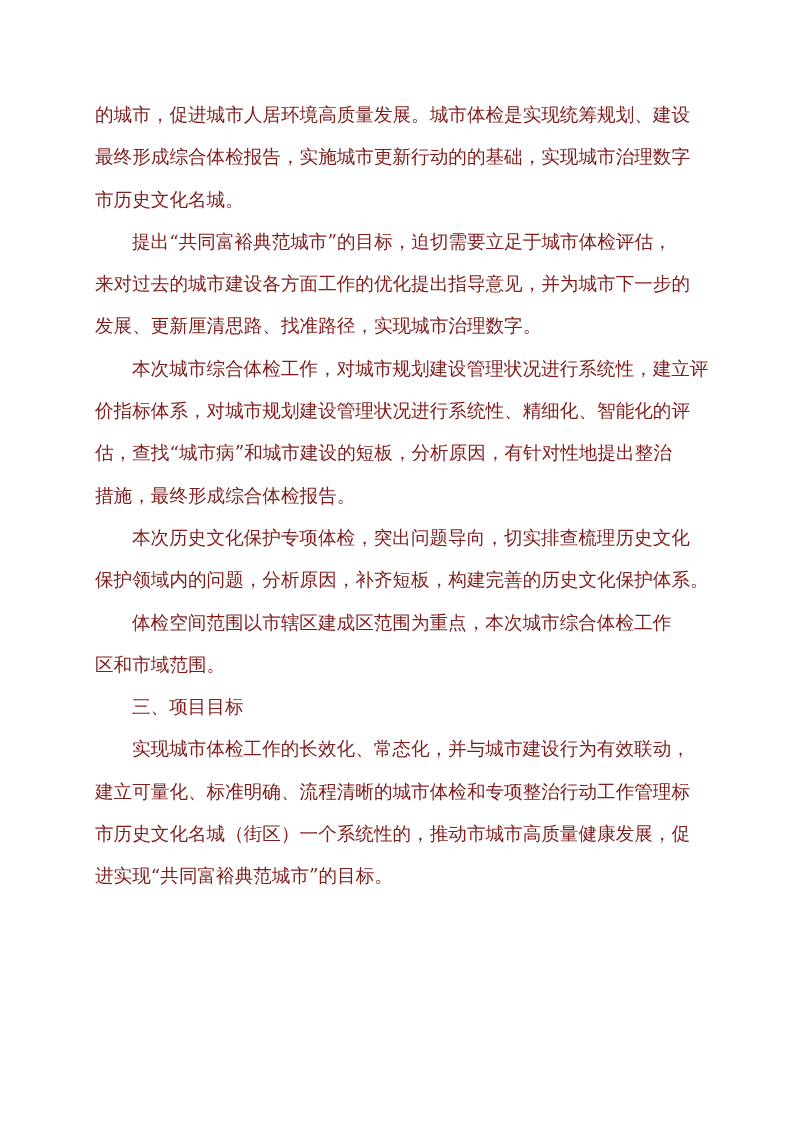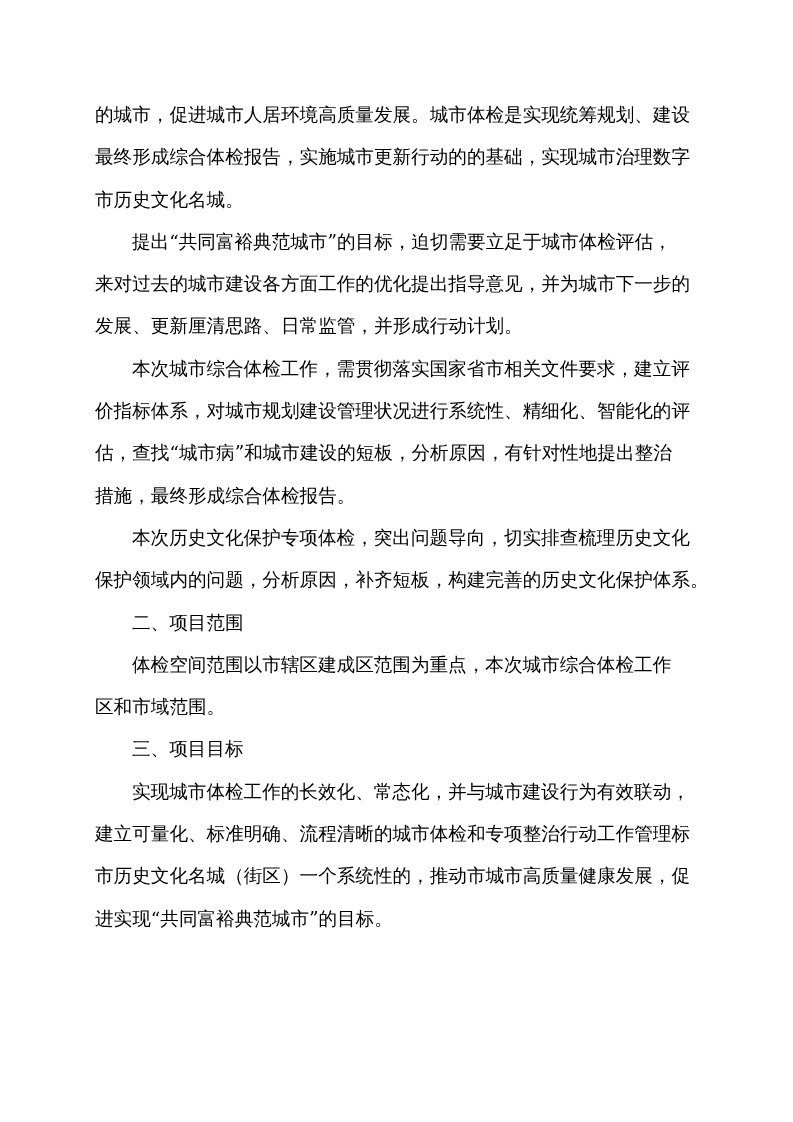--- a/index.html
+++ b/index.html
@@ -5,52 +5,49 @@
     html, body { margin: 0; padding: 0; background: #ffffff; }
     body { width: 793px; height: 1122px; position: relative; overflow: hidden; }
     .page {
       position: absolute;
       left: 95px;
       top: 94px;
       width: 599px;
       font-family: "DejaVu Serif", "Liberation Serif", serif;
       font-size: 18.6px;
       line-height: 42.3px;
-      color: #000000;
+      color: #7f1d1d;
     }
     .para { margin: 0; text-align: justify; text-align-last: left; }
     .para.indent { text-indent: 37px; }
     .line { display: block; white-space: nowrap; }
   </style>
 </head>
 <body>
 
 <div class="page">
   <div class="para">
     <span class="line">的城市，促进城市人居环境高质量发展。城市体检是实现统筹规划、建设</span>
     <span class="line">最终形成综合体检报告，实施城市更新行动的的基础，实现城市治理数字</span>
     <span class="line">市历史文化名城。</span>
   </div>
   <div class="para indent" style="text-indent: 0px;">
     <span class="line" style="padding-left: 37px;">提出“共同富裕典范城市”的目标，迫切需要立足于城市体检评估，</span>
     <span class="line">来对过去的城市建设各方面工作的优化提出指导意见，并为城市下一步的</span>
-    <span class="line">发展、更新厘清思路、日常监管，并形成行动计划。</span>
+    <span class="line">发展、更新厘清思路、找准路径，实现城市治理数字。</span>
   </div>
   <div class="para indent" style="text-indent: 0px;">
-    <span class="line" style="padding-left: 37px;">本次城市综合体检工作，需贯彻落实国家省市相关文件要求，建立评</span>
+    <span class="line" style="padding-left: 37px;">本次城市综合体检工作，对城市规划建设管理状况进行系统性，建立评</span>
     <span class="line">价指标体系，对城市规划建设管理状况进行系统性、精细化、智能化的评</span>
     <span class="line">估，查找“城市病”和城市建设的短板，分析原因，有针对性地提出整治</span>
     <span class="line">措施，最终形成综合体检报告。</span>
   </div>
   <div class="para indent" style="text-indent: 0px;">
     <span class="line" style="padding-left: 37px;">本次历史文化保护专项体检，突出问题导向，切实排查梳理历史文化</span>
     <span class="line">保护领域内的问题，分析原因，补齐短板，构建完善的历史文化保护体系。</span>
-  </div>
-  <div class="para indent" style="text-indent: 0px;">
-    <span class="line" style="padding-left: 37px;">二、项目范围</span>
   </div>
   <div class="para indent" style="text-indent: 0px;">
     <span class="line" style="padding-left: 37px;">体检空间范围以市辖区建成区范围为重点，本次城市综合体检工作</span>
     <span class="line">区和市域范围。</span>
   </div>
   <div class="para indent" style="text-indent: 0px;">
     <span class="line" style="padding-left: 37px;">三、项目目标</span>
   </div>
   <div class="para indent" style="text-indent: 0px;">
     <span class="line" style="padding-left: 37px;">实现城市体检工作的长效化、常态化，并与城市建设行为有效联动，</span>

